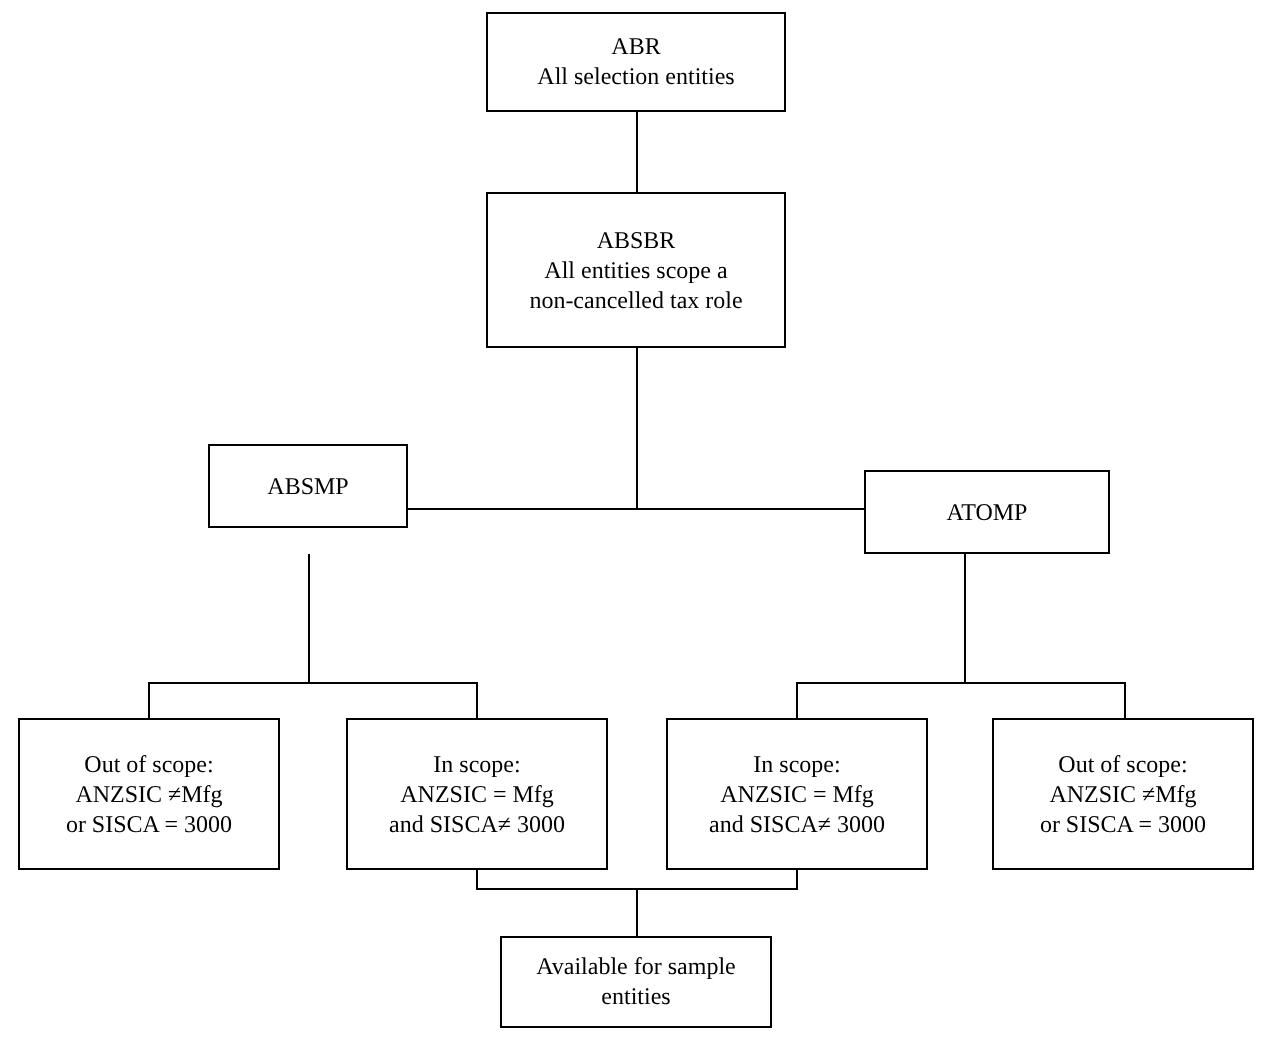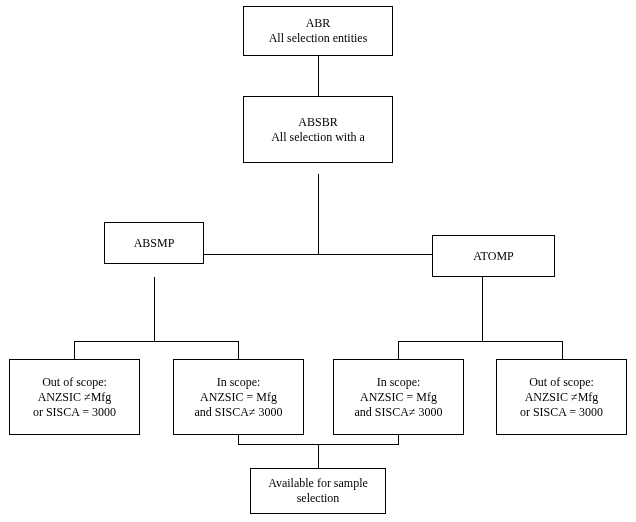--- a/index.html
+++ b/index.html
@@ -48,23 +48,24 @@
 </head>
 <body>
 
 <div id="canvas">
 
   <div class="node" style="left:243px; top:6px; width:150px; height:50px;">
     <span class="ln">ABR</span>
     <span class="ln">All selection entities</span>
   </div>
 
-  <div class="node" style="left:243px; top:96px; width:150px; height:67px;">
+  <div class="node" style="left:243px; top:96px; width:150px; height:78px;">
     <span class="ln">ABSBR</span>
-    <span class="ln">All selection with a</span>
+    <span class="ln">All entities scope a</span>
+    <span class="ln">non-cancelled tax role</span>
   </div>
 
   <div class="node" style="left:104px; top:222px; width:100px; height:42px;">
     <span class="ln">ABSMP</span>
   </div>
 
   <div class="node" style="left:432px; top:235px; width:123px; height:42px;">
     <span class="ln">ATOMP</span>
   </div>
 
@@ -87,21 +88,21 @@
   </div>
 
   <div class="node" style="left:496px; top:359px; width:131px; height:76px;">
     <span class="ln">Out of scope:</span>
     <span class="ln">ANZSIC ≠Mfg</span>
     <span class="ln">or SISCA = 3000</span>
   </div>
 
   <div class="node" style="left:250px; top:468px; width:136px; height:46px;">
     <span class="ln">Available for sample</span>
-    <span class="ln">selection</span>
+    <span class="ln">entities</span>
   </div>
 
   <div class="edge v" style="left:318px; top:56px; height:40px;"></div>
 
   <div class="edge v" style="left:318px; top:174px; height:80px;"></div>
 
   <div class="edge h" style="left:204px; top:254px; width:228px;"></div>
 
   <div class="edge v" style="left:154px; top:277px; height:64px;"></div>
 

